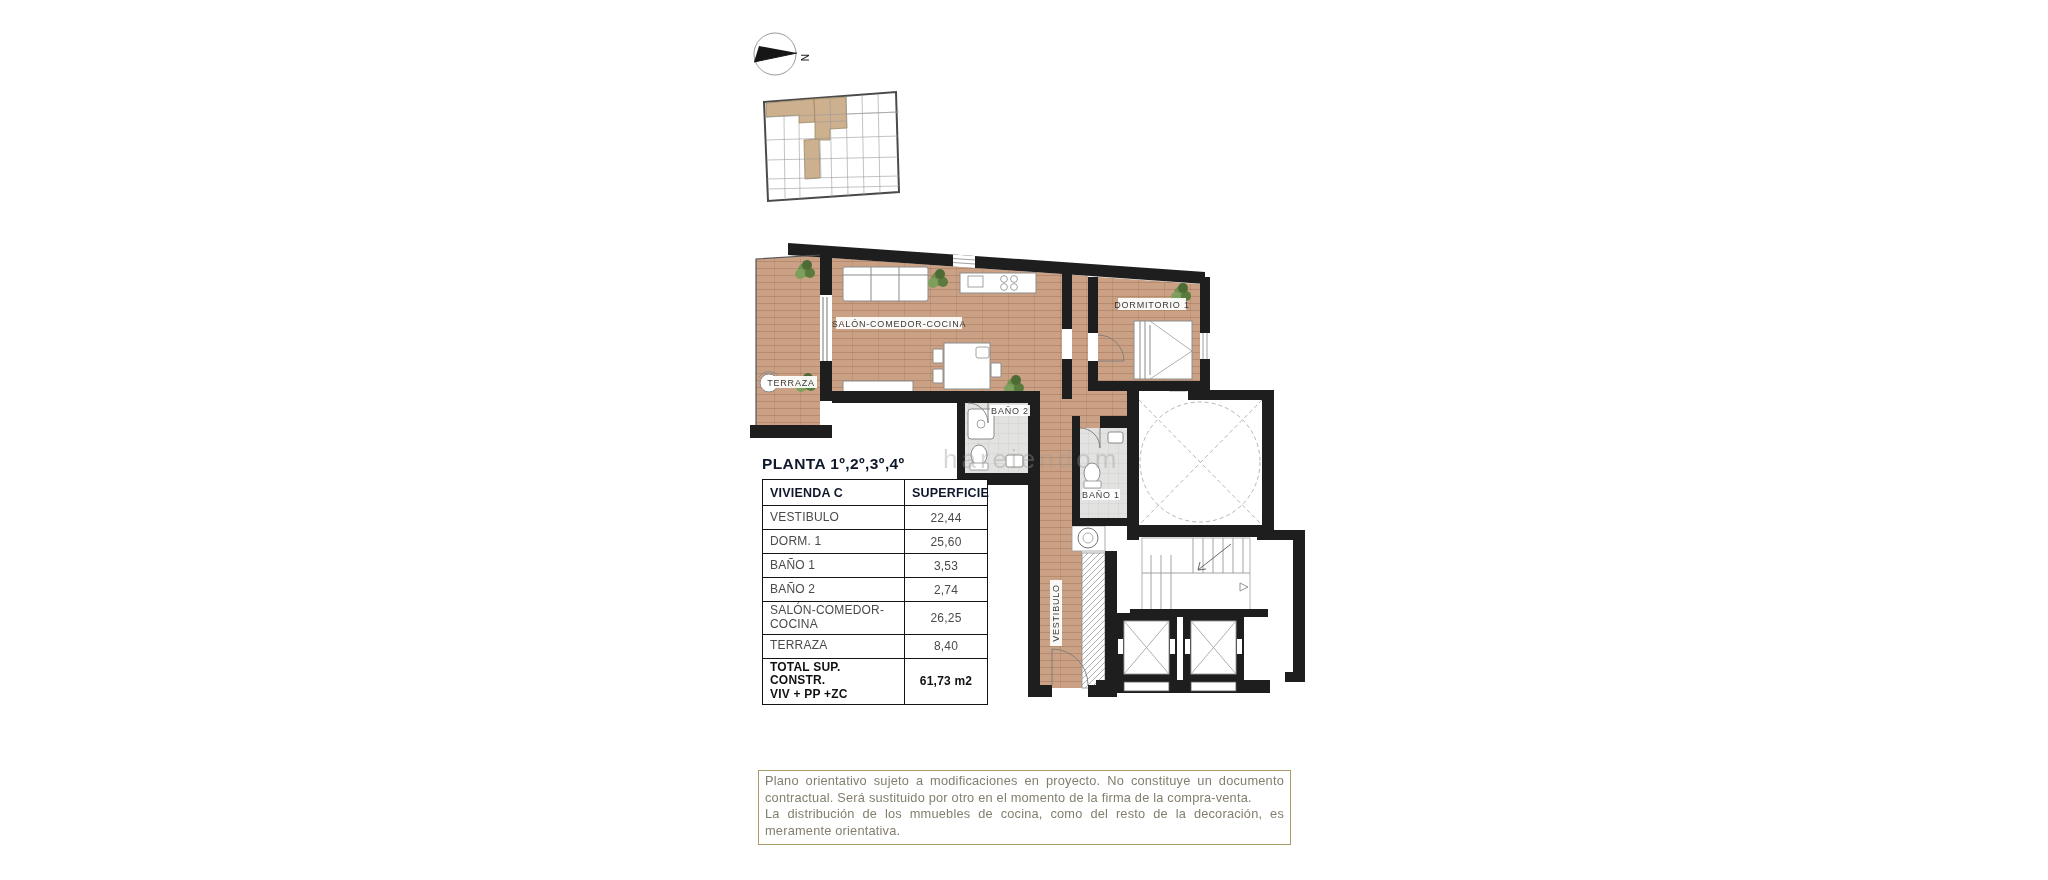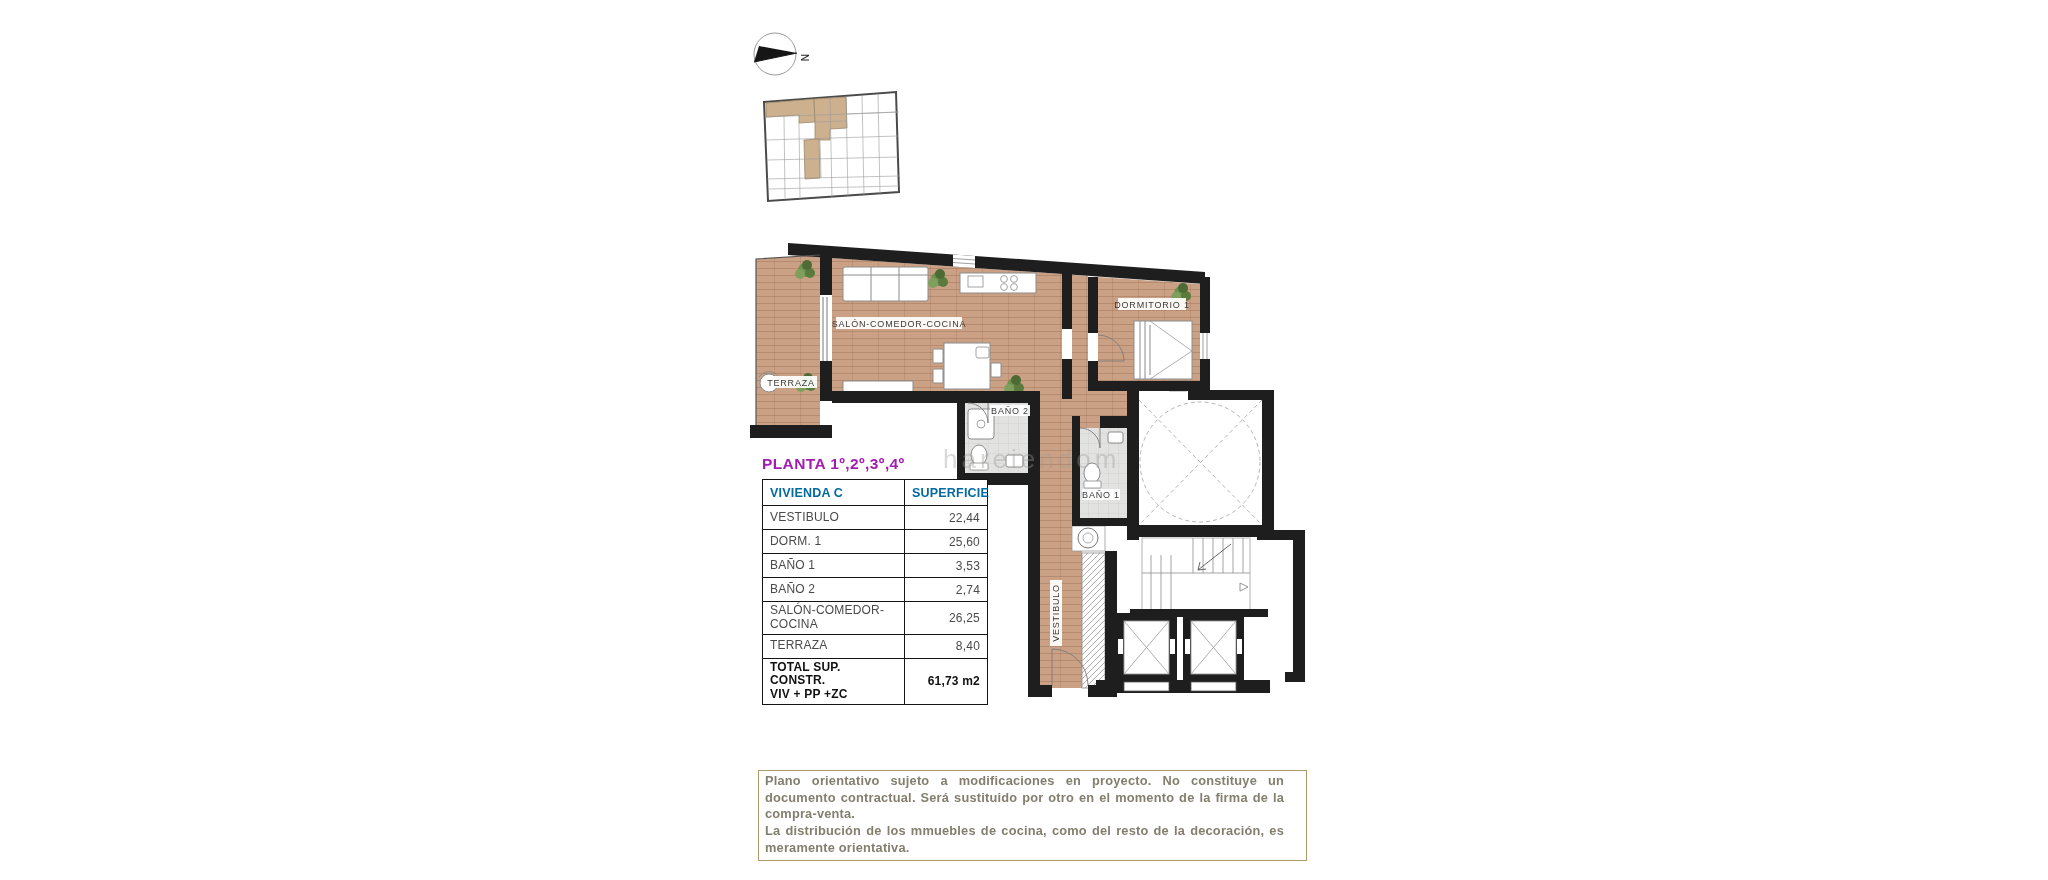--- a/index.html
+++ b/index.html
@@ -9,34 +9,34 @@
 
   
   #compass{left:742px;top:22px;}
   #keyplan{left:758px;top:88px;}
 
   
   #plan{left:748px;top:233px;z-index:1;}
 
   
   #planta-title{left:762px;top:455px;font-size:15.5px;font-weight:bold;
-                letter-spacing:.4px;color:#a21caf;z-index:2;}
+                letter-spacing:.4px;color:#0f172a;z-index:2;}
   #area-table{left:762px;top:479px;width:226px;border-collapse:collapse;
               background:#fff;z-index:2;table-layout:fixed;}
   #area-table td,#area-table th{border:1.5px solid #141414;padding:2px 7px;
               font-size:12px;color:#4a4a4a;letter-spacing:.2px;vertical-align:middle;}
-  #area-table th{font-size:12.5px;font-weight:bold;color:#0369a1;text-align:left;height:21px;}
-  #area-table th.num,#area-table td.num{text-align:right;width:68px;margin-left:16px;}
+  #area-table th{font-size:12.5px;font-weight:bold;color:#0f172a;text-align:left;height:21px;}
+  #area-table th.num,#area-table td.num{text-align:center;width:68px;margin-left:16px;}
   #area-table tr.r{height:24px;}
   #area-table tr.emph td{font-weight:bold;color:#111;}
   #area-table td.lbl{white-space:pre-line;line-height:1.15;}
 
   
   #disclaimer{left:758px;top:770px;width:519px;border:1px solid #ac9b69;
-              padding:2px 22px 4px 6px;z-index:2;font-weight:bold;}
+              padding:2px 6px 4px 6px;z-index:2;}
   #disclaimer p{margin:0;font-size:12.8px;line-height:1.3;color:#837e6e;
                 text-align:justify;letter-spacing:.2px;}
 
   svg text{font-family:"Liberation Sans",sans-serif;}
   .roomlabel{fill:#3a3a3a;font-size:9px;letter-spacing:.8px;}
   .chip{fill:#ffffff;opacity:.92;}
 </style>
 </head>
 <body>
 

